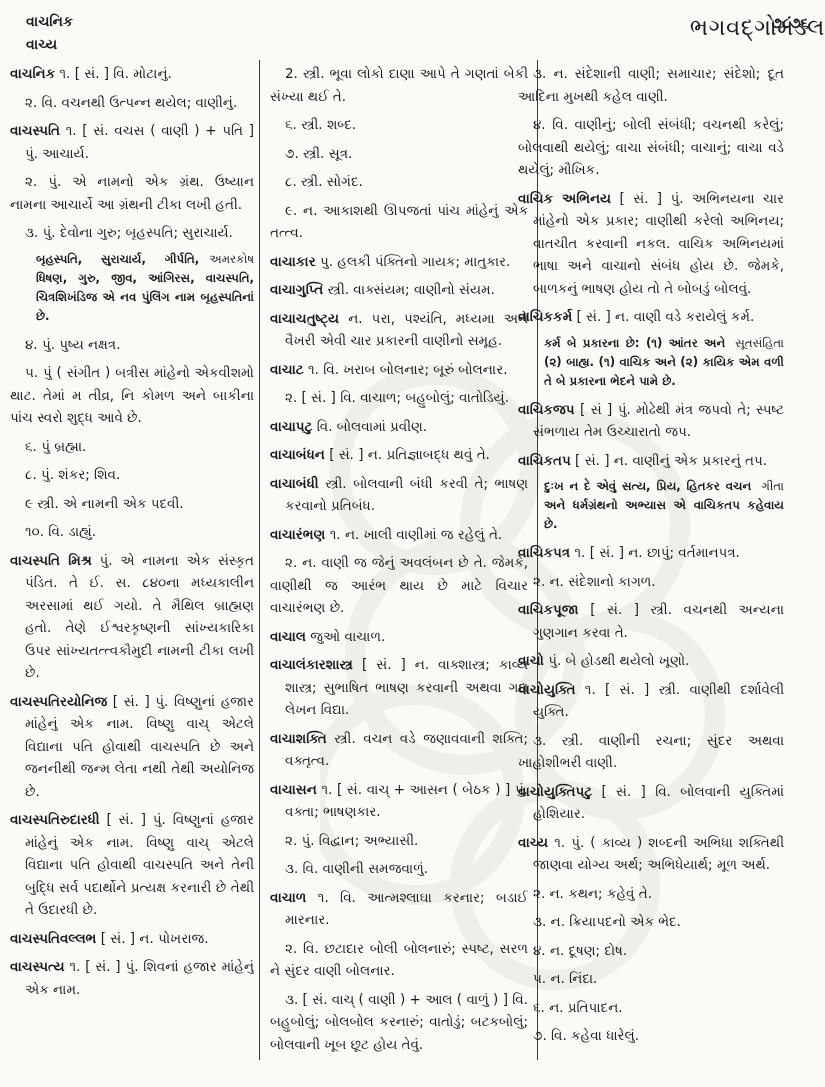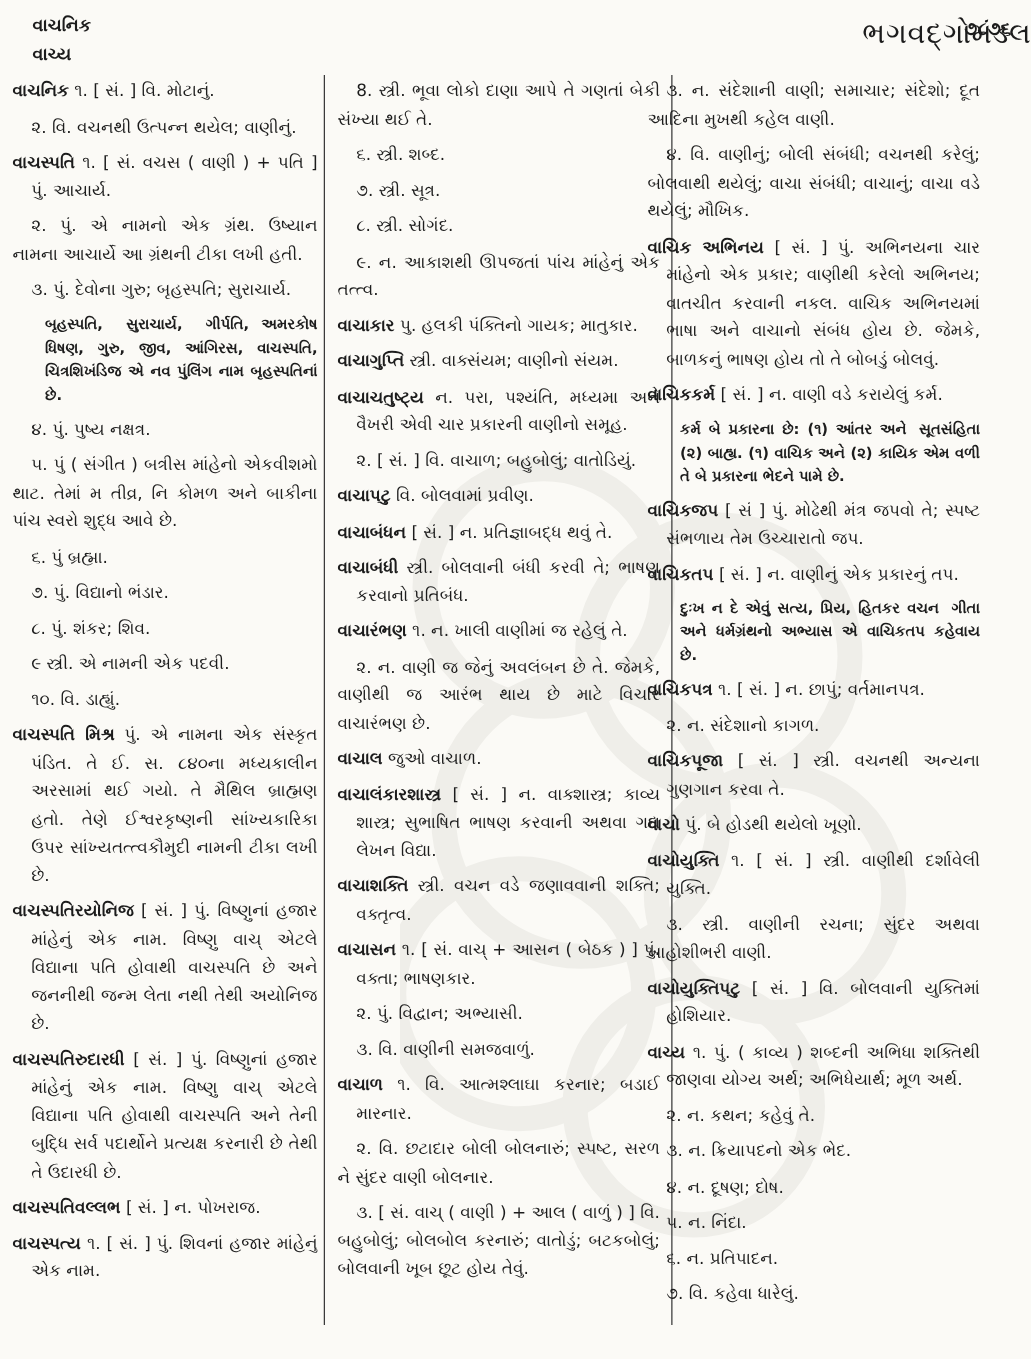--- a/index.html
+++ b/index.html
@@ -33,21 +33,21 @@
   p.entry{padding-left:15px;text-indent:-15px;}
   p.sense{text-indent:15px;}
   .hw{font-weight:bold;}
   p.quote{
     margin:2px 0 7px 26px;
     font-size:11.8px;line-height:19px;
     font-weight:600;
     overflow:hidden;
     text-align:justify;
   }
-  .qsrc{float:right;font-weight:bold;padding-left:10px;}
+  .qsrc{float:right;font-weight:normal;padding-left:10px;}
 </style>
 </head>
 <body>
 
 <div class="page">
 
   <div class="rh">
     <div>વાચનિક</div>
     <div>વાચ્ય</div>
   </div>
@@ -68,41 +68,41 @@
   <div class="col" id="col0">
       <p class="entry"><span class="hw">વાચનિક</span> <span>૧. [ સં. ] વિ. મોટાનું.</span></p>
       <p class="sense"><span>૨. વિ. વચનથી ઉત્પન્ન થયેલ; વાણીનું.</span></p>
       <p class="entry"><span class="hw">વાચસ્પતિ</span> <span>૧. [ સં. વચસ ( વાણી ) + પતિ ] પું. આચાર્ય.</span></p>
       <p class="sense"><span>૨. પું. એ નામનો એક ગ્રંથ. ઉષ્યાન નામના આચાર્યે આ ગ્રંથની ટીકા લખી હતી.</span></p>
       <p class="sense"><span>૩. પું. દેવોના ગુરુ; બૃહસ્પતિ; સુરાચાર્ય.</span></p>
       <p class="quote"><span class="qsrc">અમરકોષ</span><span>બૃહસ્પતિ, સુરાચાર્ય, ગીર્પતિ, ધિષણ, ગુરુ, જીવ, આંગિરસ, વાચસ્પતિ, ચિત્રશિખંડિજ એ નવ પુંલિંગ નામ બૃહસ્પતિનાં છે.</span></p>
       <p class="sense"><span>૪. પું. પુષ્ય નક્ષત્ર.</span></p>
       <p class="sense"><span>૫. પું ( સંગીત ) બત્રીસ માંહેનો એકવીશમો થાટ. તેમાં મ તીવ્ર, નિ કોમળ અને બાકીના પાંચ સ્વરો શુદ્ધ આવે છે.</span></p>
       <p class="sense"><span>૬. પું બ્રહ્મા.</span></p>
-      <p class="sense"><span>૭. પું. વિદ્યાનો ભંડાર.</span></p>
       <p class="sense"><span>૮. પું. શંકર; શિવ.</span></p>
       <p class="sense"><span>૯ સ્ત્રી. એ નામની એક પદવી.</span></p>
       <p class="sense"><span>૧૦. વિ. ડાહ્યું.</span></p>
       <p class="entry"><span class="hw">વાચસ્પતિ મિશ્ર</span> <span>પું. એ નામના એક સંસ્કૃત પંડિત. તે ઈ. સ. ૮૪૦ના મધ્યકાલીન અરસામાં થઈ ગયો. તે મૈથિલ બ્રાહ્મણ હતો. તેણે ઈશ્વરકૃષ્ણની સાંખ્યકારિકા ઉપર સાંખ્યતત્ત્વકૌમુદી નામની ટીકા લખી છે.</span></p>
       <p class="entry"><span class="hw">વાચસ્પતિરયોનિજ</span> <span>[ સં. ] પું. વિષ્ણુનાં હજાર માંહેનું એક નામ. વિષ્ણુ વાચ્ એટલે વિદ્યાના પતિ હોવાથી વાચસ્પતિ છે અને જનનીથી જન્મ લેતા નથી તેથી અયોનિજ છે.</span></p>
       <p class="entry"><span class="hw">વાચસ્પતિરુદારધી</span> <span>[ સં. ] પું. વિષ્ણુનાં હજાર માંહેનું એક નામ. વિષ્ણુ વાચ્ એટલે વિદ્યાના પતિ હોવાથી વાચસ્પતિ અને તેની બુદ્ધિ સર્વ પદાર્થોને પ્રત્યક્ષ કરનારી છે તેથી તે ઉદારધી છે.</span></p>
       <p class="entry"><span class="hw">વાચસ્પતિવલ્લભ</span> <span>[ સં. ] ન. પોખરાજ.</span></p>
       <p class="entry"><span class="hw">વાચસ્પત્ય</span> <span>૧. [ સં. ] પું. શિવનાં હજાર માંહેનું એક નામ.</span></p>
       <p class="entry"> </p>
     </div>
   <div class="rule-v r1"></div>
   <div class="col" id="col1">
-      <p class="sense"><span>8. સ્ત્રી. ભૂવા લોકો દાણા આપે તે ગણતાં બેકી સંખ્યા થઈ તે.</span></p>
+      <p class="sense"><span>2. સ્ત્રી. ભૂવા લોકો દાણા આપે તે ગણતાં બેકી સંખ્યા થઈ તે.</span></p>
       <p class="sense"><span>૬. સ્ત્રી. શબ્દ.</span></p>
       <p class="sense"><span>૭. સ્ત્રી. સૂત્ર.</span></p>
       <p class="sense"><span>૮. સ્ત્રી. સોગંદ.</span></p>
       <p class="sense"><span>૯. ન. આકાશથી ઊપજતાં પાંચ માંહેનું એક તત્ત્વ.</span></p>
       <p class="entry"><span class="hw">વાચાકાર</span> <span>પુ. હલકી પંક્તિનો ગાયક; માતુકાર.</span></p>
       <p class="entry"><span class="hw">વાચાગુપ્તિ</span> <span>સ્ત્રી. વાક્સંયમ; વાણીનો સંયમ.</span></p>
       <p class="entry"><span class="hw">વાચાચતુષ્ટ્ય</span> <span>ન. પરા, પશ્યંતિ, મધ્યમા અને વૈખરી એવી ચાર પ્રકારની વાણીનો સમૂહ.</span></p>
+      <p class="entry"><span class="hw">વાચાટ</span> <span>૧. વિ. ખરાબ બોલનાર; બૂરું બોલનાર.</span></p>
       <p class="sense"><span>૨. [ સં. ] વિ. વાચાળ; બહુબોલું; વાતોડિયું.</span></p>
       <p class="entry"><span class="hw">વાચાપટુ</span> <span>વિ. બોલવામાં પ્રવીણ.</span></p>
       <p class="entry"><span class="hw">વાચાબંધન</span> <span>[ સં. ] ન. પ્રતિજ્ઞાબદ્ધ થવું તે.</span></p>
       <p class="entry"><span class="hw">વાચાબંધી</span> <span>સ્ત્રી. બોલવાની બંધી કરવી તે; ભાષણ કરવાનો પ્રતિબંધ.</span></p>
       <p class="entry"><span class="hw">વાચારંભણ</span> <span>૧. ન. ખાલી વાણીમાં જ રહેલું તે.</span></p>
       <p class="sense"><span>૨. ન. વાણી જ જેનું અવલંબન છે તે. જેમકે, વાણીથી જ આરંભ થાય છે માટે વિચાર વાચારંભણ છે.</span></p>
       <p class="entry"><span class="hw">વાચાલ</span> <span>જુઓ વાચાળ.</span></p>
       <p class="entry"><span class="hw">વાચાલંકારશાસ્ત્ર</span> <span>[ સં. ] ન. વાક્શાસ્ત્ર; કાવ્ય શાસ્ત્ર; સુભાષિત ભાષણ કરવાની અથવા ગદ્ય લેખન વિદ્યા.</span></p>
       <p class="entry"><span class="hw">વાચાશક્તિ</span> <span>સ્ત્રી. વચન વડે જણાવવાની શક્તિ; વક્તૃત્વ.</span></p>
       <p class="entry"><span class="hw">વાચાસન</span> <span>૧. [ સં. વાચ્ + આસન ( બેઠક ) ] પું. વક્તા; ભાષણકાર.</span></p>

